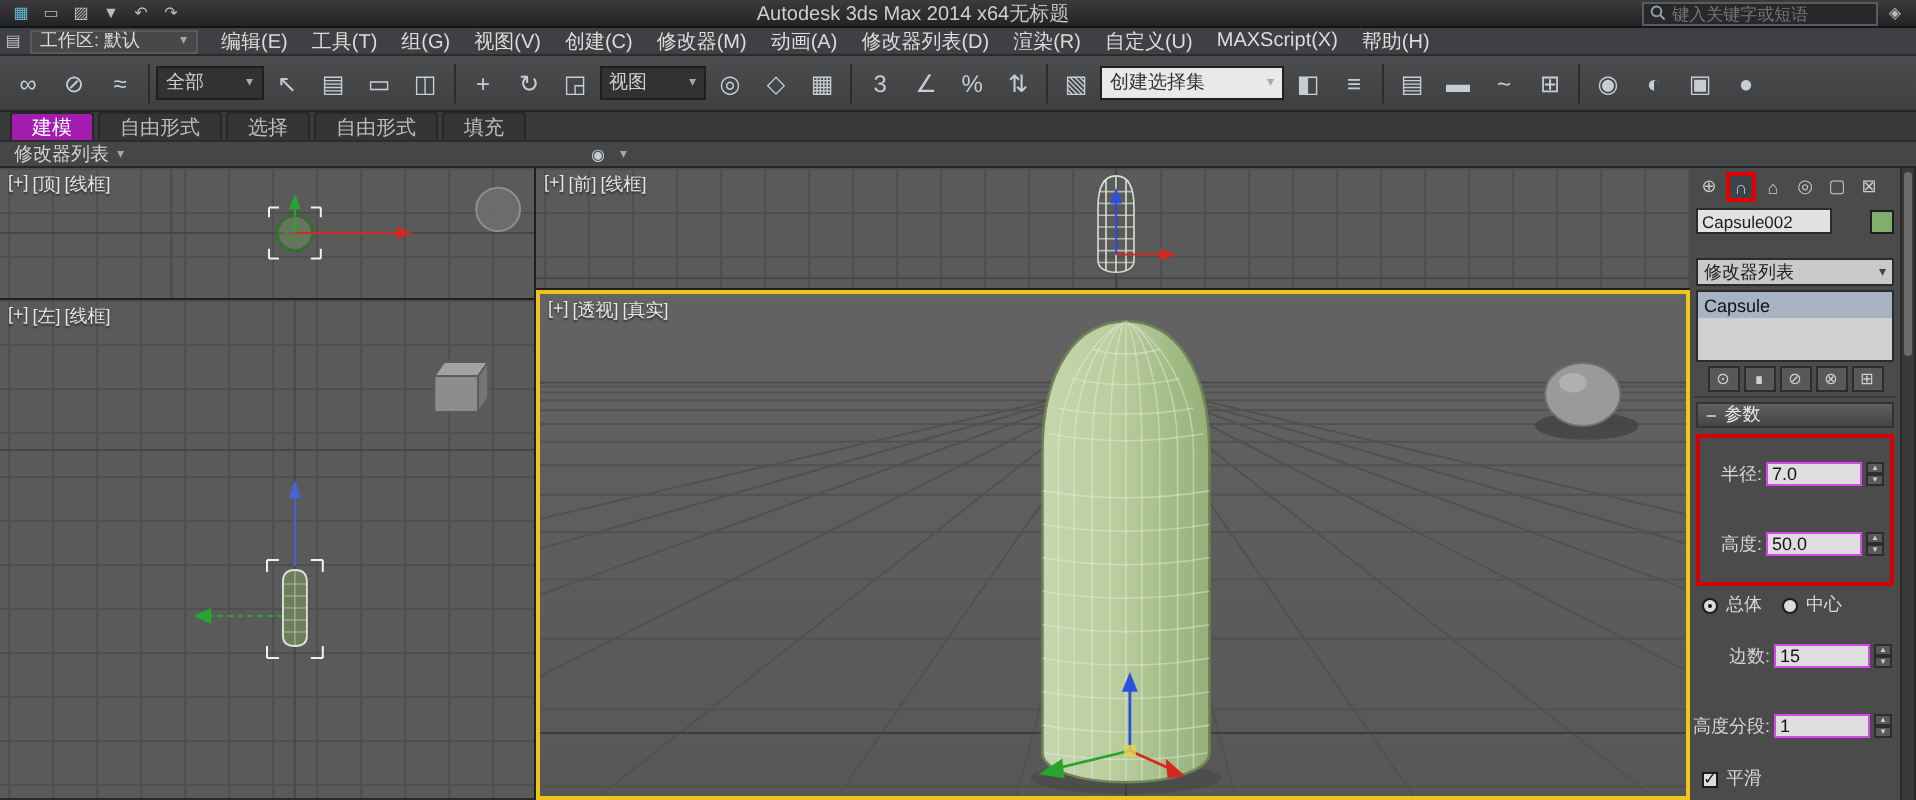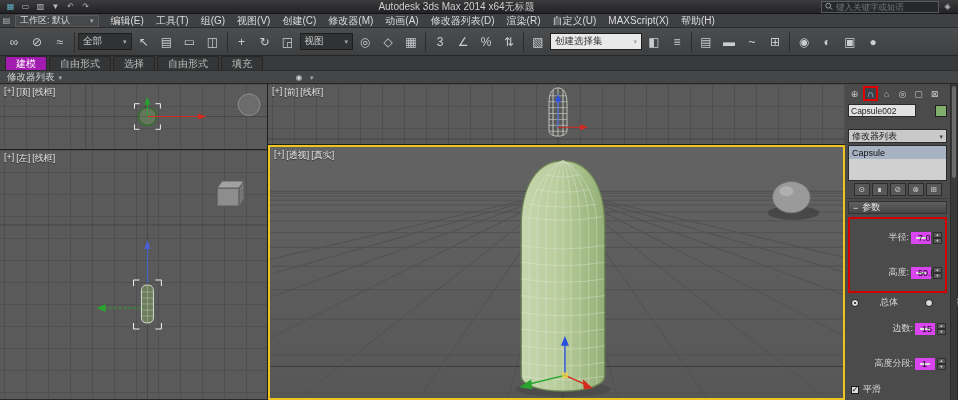--- a/index.html
+++ b/index.html
@@ -61,26 +61,26 @@
   .cp-swatch{width:12px;height:12px;background:#7fae6d;border:1px solid #1f1f1f;flex:none}
   .cp-modlist{margin:0 1px 2px;height:14px;background:#c9c9c9;color:#1d1d1d;display:flex;align-items:center;justify-content:space-between;padding:0 3px;border:1px solid #2b2b2b}
   .cp-modlist .arrow{color:#444}
   .cp-stack{margin:0 1px;height:80px;background:#d0d0d0;border:1px solid #2b2b2b;overflow:hidden}
   .stack-item{height:13px;background:#a7b2c3;color:#101010;display:flex;align-items:center;padding:0 3px}
   .cp-stackbtns{display:flex;justify-content:center;gap:2px;padding:2px 0;border-bottom:1px solid #3a3a3a}
   .sbtn{width:16px;height:13px;background:#585858;border:1px solid #2d2d2d;color:#cfcfcf;font-size:8px;display:flex;align-items:center;justify-content:center}
   .rollout-hd{height:13px;margin:2px 1px 0;background:linear-gradient(#606060,#454545);border:1px solid #333;display:flex;align-items:center;padding:0 4px;gap:4px;color:#eaeaea}
   .roll-body{padding:2px 0}
   .param-hl{border:2px solid #d40000;margin:1px 1px;padding:1px 1px}
-  .param-row{display:flex;align-items:flex-end;justify-content:flex-end;gap:2px;padding:11px 2px}
+  .param-row{display:flex;align-items:flex-start;justify-content:flex-end;gap:2px;padding:11px 2px}
   .param-label{color:#d6d6d6;white-space:nowrap}
-  .spin-field{width:20px;height:12px;background:#dedede;border:5px solid #d946ef;color:#151515;padding:0 2px;display:flex;align-items:center;flex:none}
+  .spin-field{width:48px;height:12px;background:#dedede;border:1px solid #d946ef;color:#151515;padding:0 2px;display:flex;align-items:center;flex:none}
   .spinner{display:flex;flex-direction:column;width:9px;flex:none}
   .spinner i{height:6px;background:#5a5a5a;border:1px solid #2d2d2d;font-size:4.5px;color:#cfcfcf;display:flex;align-items:center;justify-content:center;font-style:normal;line-height:0}
-  .radio-row{display:flex;align-items:center;gap:21px;padding:2px 4px}
+  .radio-row{display:flex;align-items:center;gap:4px;padding:2px 4px}
   .radio{width:8px;height:8px;border-radius:50%;border:1px solid #1c1c1c;background:#dcdcdc;position:relative;flex:none}
   .radio.sel::after{content:"";position:absolute;inset:2px;background:#111;border-radius:50%}
   .radio-lbl{margin-right:6px;white-space:nowrap}
   .check-row{display:flex;align-items:center;gap:4px;padding:2px 4px}
   .checkbox{width:8px;height:8px;border:1px solid #1c1c1c;background:#dcdcdc;color:#0a0a0a;font-size:8px;display:flex;align-items:center;justify-content:center;line-height:1;flex:none}
 </style>
 </head>
 <body>
 
 <div class="app">

